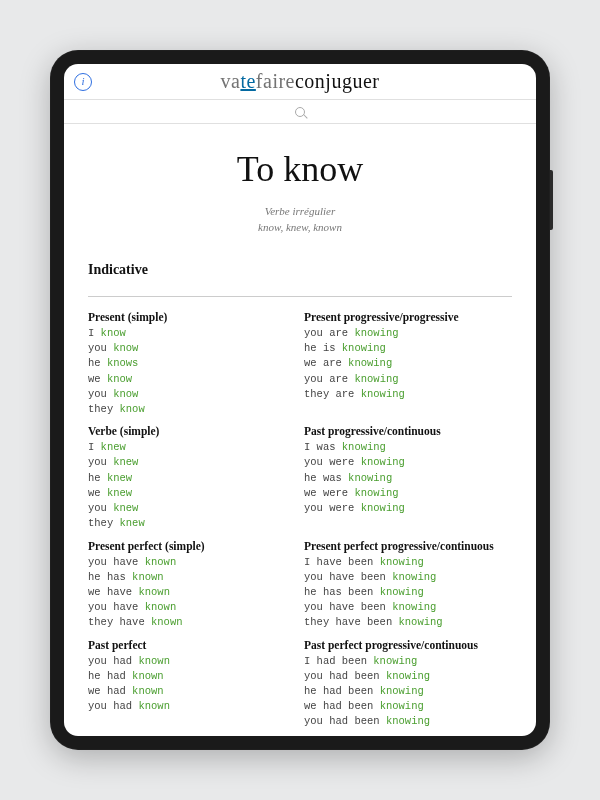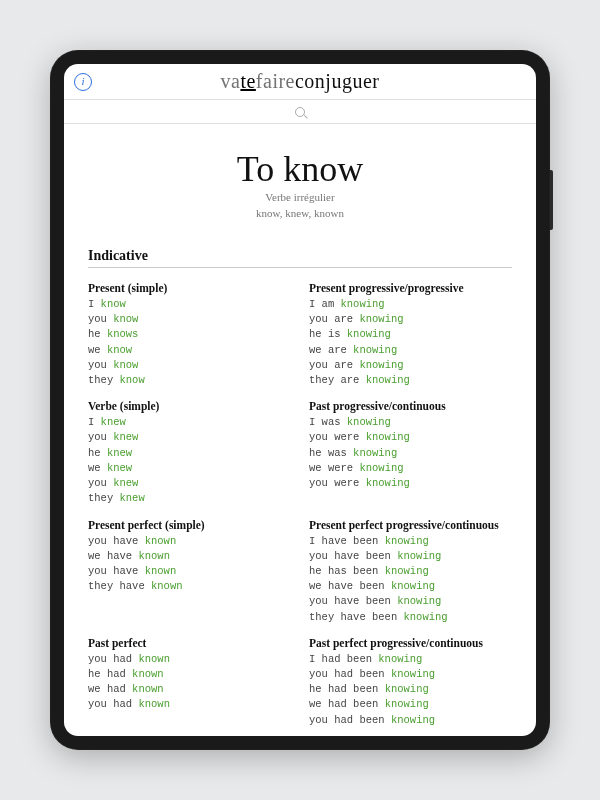--- a/index.html
+++ b/index.html
@@ -57,21 +57,21 @@
   }
   .brand {
     flex: 1;
     text-align: center;
     font-size: 20px;
     letter-spacing: 0.5px;
     color: #222;
   }
   .brand .g { color: #737373; }
   .brand .k { color: #111; }
-  .brand .gr { color: #000000; text-decoration: underline; }
+  .brand .gr { color: #0369a1; text-decoration: underline; }
   .searchbar {
     height: 24px;
     border-bottom: 1px solid #e0e0e0;
     display: flex;
     align-items: center;
     justify-content: center;
   }
   .search-icon {
     width: 10px; height: 10px;
     border: 1.2px solid #aaa;
@@ -90,41 +90,44 @@
     padding: 18px 24px 10px 24px;
     height: calc(100% - 60px);
     overflow: hidden;
   }
   .verb-title {
     text-align: center;
     font-size: 36px;
     font-weight: normal;
     color: #111;
     margin-top: 6px;
+    margin-bottom: 14px;
   }
   .meta {
     text-align: center;
     font-size: 11px;
+    font-style: italic;
     color: #777;
     line-height: 1.45;
     margin-bottom: 26px;
   }
   .mood-title {
     font-size: 14px;
     font-weight: bold;
     color: #111;
     border-bottom: 1px solid #ccc;
-    padding-bottom: 3px;
+    padding-bottom: 18px;
     margin-bottom: 14px;
   }
   .tense-grid {
     display: grid;
     grid-template-columns: 1fr 1fr;
     column-gap: 18px;
     row-gap: 12px;
+    gap: 8px;
   }
   .tense-block { }
   .tense-name {
     font-size: 11.5px;
     font-weight: bold;
     color: #111;
     margin-bottom: 3px;
   }
   .conj-line {
     font-size: 10.5px;
@@ -167,21 +170,20 @@
             <div class="tense-name">Present (simple)</div>
             <div class="conj-line"><span>I </span><span class="v">know</span></div>
             <div class="conj-line"><span>you </span><span class="v">know</span></div>
             <div class="conj-line"><span>he </span><span class="v">knows</span></div>
             <div class="conj-line"><span>we </span><span class="v">know</span></div>
             <div class="conj-line"><span>you </span><span class="v">know</span></div>
             <div class="conj-line"><span>they </span><span class="v">know</span></div>
           </div>
           <div class="tense-block">
             <div class="tense-name">Present progressive/progressive</div>
-            <div class="conj-line"><span>I am </span><span class="v">knowing</span></div>
             <div class="conj-line"><span>you are </span><span class="v">knowing</span></div>
             <div class="conj-line"><span>he is </span><span class="v">knowing</span></div>
             <div class="conj-line"><span>we are </span><span class="v">knowing</span></div>
             <div class="conj-line"><span>you are </span><span class="v">knowing</span></div>
             <div class="conj-line"><span>they are </span><span class="v">knowing</span></div>
           </div>
           <div class="tense-block">
             <div class="tense-name">Verbe (simple)</div>
             <div class="conj-line"><span>I </span><span class="v">knew</span></div>
             <div class="conj-line"><span>you </span><span class="v">knew</span></div>
@@ -194,30 +196,30 @@
             <div class="tense-name">Past progressive/continuous</div>
             <div class="conj-line"><span>I was </span><span class="v">knowing</span></div>
             <div class="conj-line"><span>you were </span><span class="v">knowing</span></div>
             <div class="conj-line"><span>he was </span><span class="v">knowing</span></div>
             <div class="conj-line"><span>we were </span><span class="v">knowing</span></div>
             <div class="conj-line"><span>you were </span><span class="v">knowing</span></div>
           </div>
           <div class="tense-block">
             <div class="tense-name">Present perfect (simple)</div>
             <div class="conj-line"><span>you have </span><span class="v">known</span></div>
+            <div class="conj-line"><span>he has </span><span class="v">known</span></div>
             <div class="conj-line"><span>we have </span><span class="v">known</span></div>
             <div class="conj-line"><span>you have </span><span class="v">known</span></div>
             <div class="conj-line"><span>they have </span><span class="v">known</span></div>
           </div>
           <div class="tense-block">
             <div class="tense-name">Present perfect progressive/continuous</div>
             <div class="conj-line"><span>I have been </span><span class="v">knowing</span></div>
             <div class="conj-line"><span>you have been </span><span class="v">knowing</span></div>
             <div class="conj-line"><span>he has been </span><span class="v">knowing</span></div>
-            <div class="conj-line"><span>we have been </span><span class="v">knowing</span></div>
             <div class="conj-line"><span>you have been </span><span class="v">knowing</span></div>
             <div class="conj-line"><span>they have been </span><span class="v">knowing</span></div>
           </div>
           <div class="tense-block">
             <div class="tense-name">Past perfect</div>
             <div class="conj-line"><span>you had </span><span class="v">known</span></div>
             <div class="conj-line"><span>he had </span><span class="v">known</span></div>
             <div class="conj-line"><span>we had </span><span class="v">known</span></div>
             <div class="conj-line"><span>you had </span><span class="v">known</span></div>
           </div>

